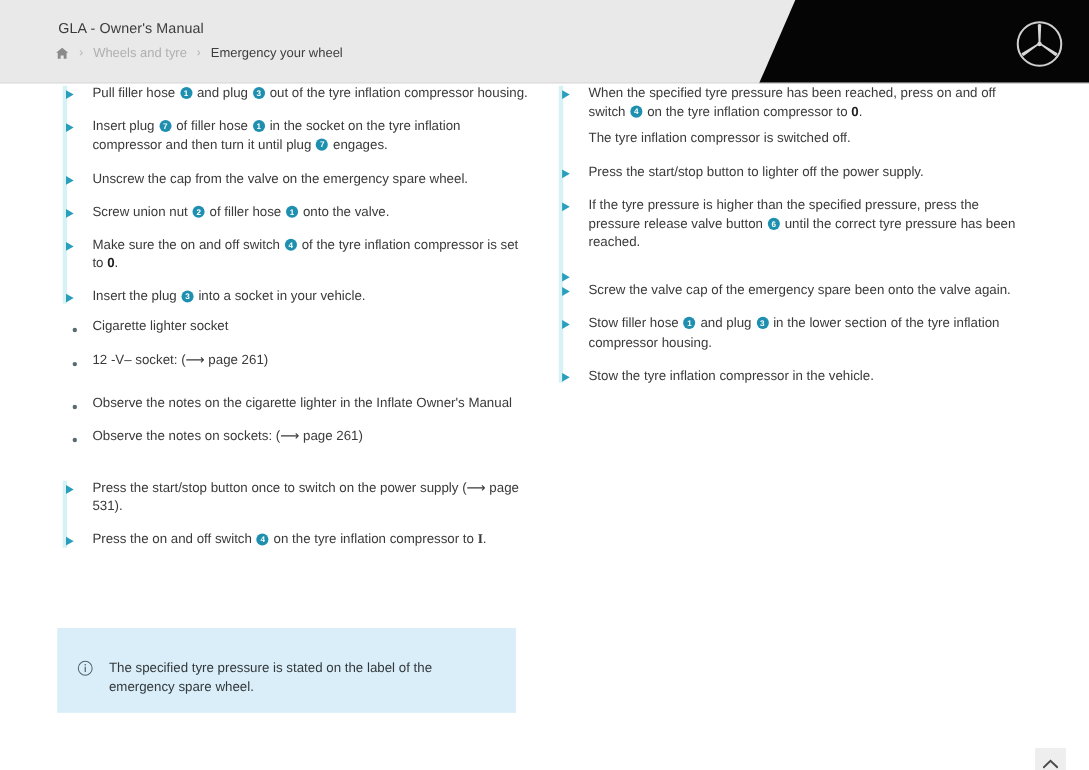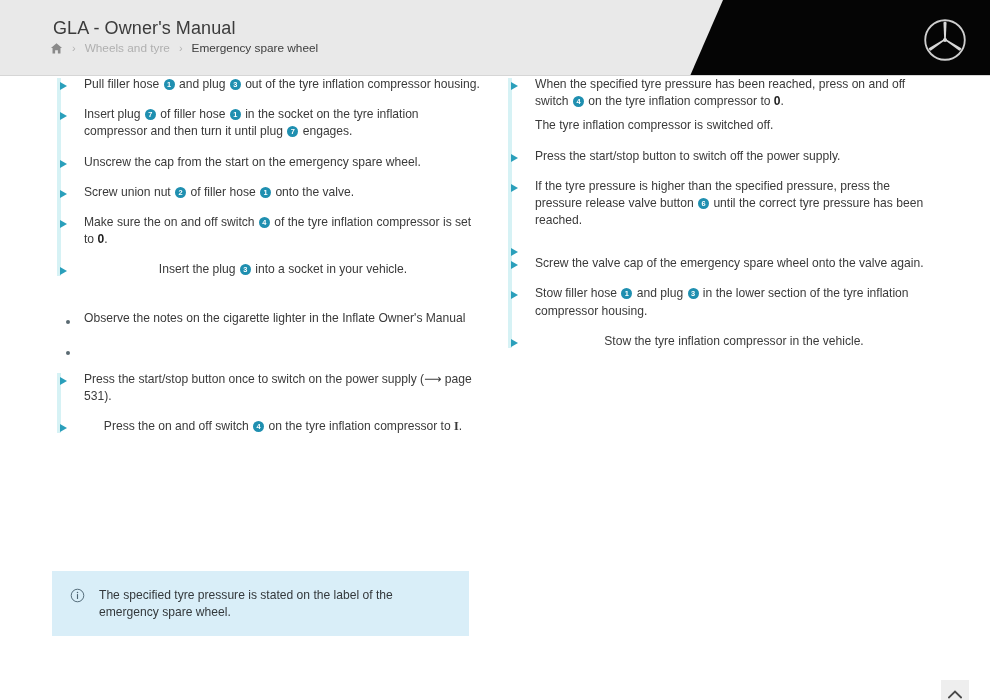--- a/index.html
+++ b/index.html
@@ -22,21 +22,21 @@
     width: 300px; height: 76px;
     background: #050505;
     clip-path: polygon(33px 0, 100% 0, 100% 100%, 0 100%);
   }
   .mb-star {
     position: absolute; top: 17px; right: 22px;
     width: 46px; height: 46px;
   }
   .header-title {
     position: absolute; left: 53px; top: 18px;
-    font-size: 18px; color: #3b3b3b; letter-spacing: .1px;
+    font-size: 13px; color: #3b3b3b; letter-spacing: .1px;
   }
   .breadcrumb {
     position: absolute; left: 50px; top: 41px;
     display: flex; align-items: center; gap: 9px;
     font-size: 11.8px;
   }
   .bc-home { display: block; width: 13px; height: 13px; }
   .bc-sep { color: #b3b3b3; font-size: 11px; line-height: 1; }
   .bc-muted { color: #b0b0b0; }
   .bc-current { color: #3d3d3d; }
@@ -59,21 +59,21 @@
     left: 5px; top: 2px; bottom: 2px;
     width: 4px; background: #d6f2f5;
   }
 
   .item {
     position: relative;
     display: flex; align-items: flex-start;
     padding-left: 32px;
     margin-bottom: 13px;
   }
-  .item:last-child { margin-bottom: 0; justify-content: center; }
+  .item:last-child { margin-bottom: 0; }
 
   .marker {
     position: absolute; left: 5px; top: 4px;
     width: 12px; height: 12px;
     display: flex; align-items: center; justify-content: center;
   }
   .tri {
     width: 0; height: 0;
     border-top: 4.5px solid transparent;
     border-bottom: 4.5px solid transparent;
@@ -112,21 +112,21 @@
   .gap-sm { height: 10px; }
   .gap-md { height: 22px; }
   .gap-lg { height: 30px; }
 
   
   .note {
     position: absolute; left: 52px; top: 495px;
     width: 417px;
     background: #d9eef8;
     display: flex; gap: 14px;
-    padding: 16px 16px 15px 18px;
+    padding: 28px 16px 15px 18px;
   }
   .note-icon { flex: 0 0 auto; width: 15px; height: 15px; margin-top: 1px; }
   .note-txt { font-size: 12.1px; line-height: 1.42; color: #33383b; }
 
   
   .to-top {
     position: absolute; left: 941px; top: 604px;
     width: 28px; height: 28px;
     background: #eeeeee;
     display: flex; align-items: center; justify-content: center;
@@ -152,21 +152,21 @@
 
   <div class="header-title">GLA - Owner's Manual</div>
 
   <div class="breadcrumb">
     <svg class="bc-home" viewBox="0 0 16 16">
       <path d="M8 1.6 1.2 7.4h1.9V14h3.2v-3.7h3.4V14h3.2V7.4h1.9z" fill="#8a8a8a"></path>
     </svg>
     <span class="bc-sep">›</span>
     <span class="bc-muted">Wheels and tyre</span>
     <span class="bc-sep">›</span>
-    <span class="bc-current">Emergency spare wheel</span>
+    <span class="bc-current">Emergency your wheel</span>
   </div>
 
   <div class="header-rule"></div>
 </div>
 
 <div class="content">
 
   <div class="col col-left">
     <div class="group railed">
         <div class="item">
@@ -183,21 +183,21 @@
           </span>
           <div>
             <div class="txt">Insert plug <span class="badge">7</span> of filler hose <span class="badge">1</span> in the socket on the tyre inflation compressor and then turn it until plug <span class="badge">7</span> engages.</div>
           </div>
         </div>
         <div class="item">
           <span class="marker">
             <span class="tri"></span>
           </span>
           <div>
-            <div class="txt">Unscrew the cap from the start on the emergency spare wheel.</div>
+            <div class="txt">Unscrew the cap from the valve on the emergency spare wheel.</div>
           </div>
         </div>
         <div class="item">
           <span class="marker">
             <span class="tri"></span>
           </span>
           <div>
             <div class="txt">Screw union nut <span class="badge">2</span> of filler hose <span class="badge">1</span> onto the valve.</div>
           </div>
         </div>
@@ -212,34 +212,55 @@
         <div class="item">
           <span class="marker">
             <span class="tri"></span>
           </span>
           <div>
             <div class="txt">Insert the plug <span class="badge">3</span> into a socket in your vehicle.</div>
           </div>
         </div>
       </div>
     <div class="gap-sm"></div>
+    <div class="group">
+        <div class="item plain">
+          <span class="marker">
+            <span class="dot"></span>
+          </span>
+          <div>
+            <div class="txt">Cigarette lighter socket</div>
+          </div>
+        </div>
+        <div class="item plain">
+          <span class="marker">
+            <span class="dot"></span>
+          </span>
+          <div>
+            <div class="txt">12 -V– socket: (⟶ page 261)</div>
+          </div>
+        </div>
+      </div>
     <div class="gap-md"></div>
     <div class="group">
         <div class="item plain">
           <span class="marker">
             <span class="dot"></span>
           </span>
           <div>
             <div class="txt">Observe the notes on the cigarette lighter in the Inflate Owner's Manual</div>
           </div>
         </div>
         <div class="item plain">
           <span class="marker">
             <span class="dot"></span>
           </span>
+          <div>
+            <div class="txt">Observe the notes on sockets: (⟶ page 261)</div>
+          </div>
         </div>
       </div>
     <div class="gap-lg"></div>
     <div class="group railed">
         <div class="item">
           <span class="marker">
             <span class="tri"></span>
           </span>
           <div>
             <div class="txt">Press the start/stop button once to switch on the power supply (⟶ page 531).</div>
@@ -265,42 +286,42 @@
           <div>
             <div class="txt">When the specified tyre pressure has been reached, press on and off switch <span class="badge">4</span> on the tyre inflation compressor to <b>0</b>.</div>
             <div class="sub">The tyre inflation compressor is switched off.</div>
           </div>
         </div>
         <div class="item">
           <span class="marker">
             <span class="tri"></span>
           </span>
           <div>
-            <div class="txt">Press the start/stop button to switch off the power supply.</div>
+            <div class="txt">Press the start/stop button to lighter off the power supply.</div>
           </div>
         </div>
         <div class="item">
           <span class="marker">
             <span class="tri"></span>
           </span>
           <div>
             <div class="txt">If the tyre pressure is higher than the specified pressure, press the pressure release valve button <span class="badge">6</span> until the correct tyre pressure has been reached.</div>
           </div>
         </div>
         <div class="item">
           <span class="marker">
             <span class="tri"></span>
           </span>
         </div>
         <div class="item">
           <span class="marker">
             <span class="tri"></span>
           </span>
           <div>
-            <div class="txt">Screw the valve cap of the emergency spare wheel onto the valve again.</div>
+            <div class="txt">Screw the valve cap of the emergency spare been onto the valve again.</div>
           </div>
         </div>
         <div class="item">
           <span class="marker">
             <span class="tri"></span>
           </span>
           <div>
             <div class="txt">Stow filler hose <span class="badge">1</span> and plug <span class="badge">3</span> in the lower section of the tyre inflation compressor housing.</div>
           </div>
         </div>

